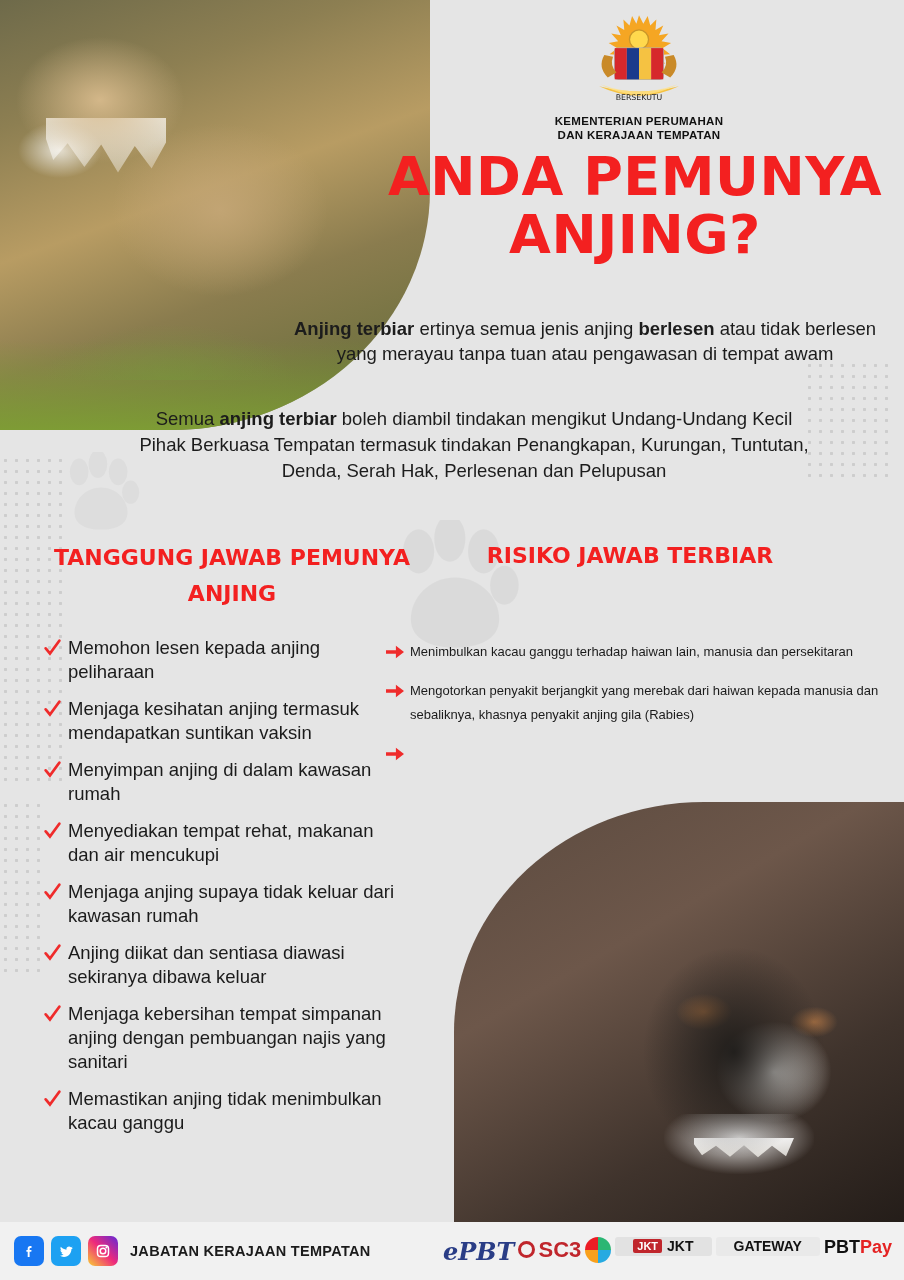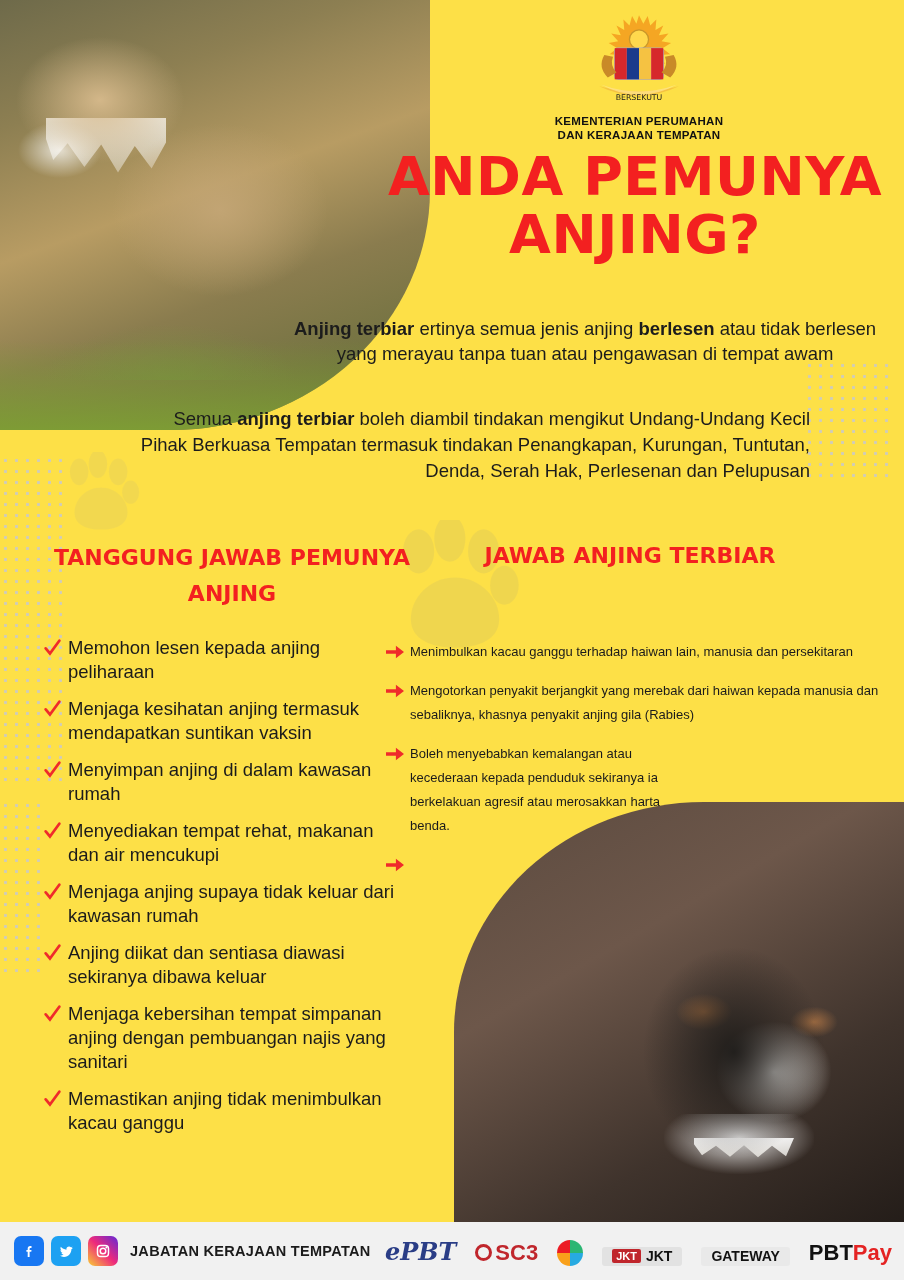--- a/index.html
+++ b/index.html
@@ -5,21 +5,21 @@
   * { box-sizing: border-box; margin: 0; padding: 0; }
   html, body {
     width: 904px; height: 1280px;
     font-family: "Liberation Sans", sans-serif;
     background: #ffffff;
     overflow: hidden;
   }
   .poster {
     position: relative;
     width: 904px; height: 1280px;
-    background: #fde047;
+    background: #e5e5e5;
     overflow: hidden;
   }
 
   
   .dots {
     position: absolute;
     background-image: radial-gradient(#c9c9c9 1.4px, transparent 1.5px);
     background-size: 11px 11px;
     opacity: .85;
     pointer-events: none;
@@ -127,21 +127,21 @@
   }
 
   
   .intro1 {
     position: absolute; left: 286px; top: 316px; width: 598px;
     text-align: center; font-size: 18.5px; line-height: 25px; color: #1c1c1c;
   }
   .intro1 b { font-weight: bold; }
   .intro2 {
     position: absolute; left: 138px; top: 406px; width: 672px;
-    text-align: right; font-size: 18.5px; line-height: 26px; color: #1c1c1c;
+    text-align: center; font-size: 18.5px; line-height: 26px; color: #1c1c1c;
   }
   .intro2 b { font-weight: bold; }
 
   
   .col-title {
     position: absolute;
     color: #f32020; font-weight: bold;
     font-family: "DejaVu Sans", sans-serif;
     font-size: 22px; line-height: 36px; text-align: center;
   }
@@ -175,35 +175,35 @@
   .sq { width: 30px; height: 30px; border-radius: 7px; display:flex; align-items:center; justify-content:center; color:#fff; font-weight:bold; font-size:17px; font-family:"DejaVu Sans",sans-serif;}
   .fb { background: #1877f2; }
   .tw { background: #1da1f2; }
   .ig { background: linear-gradient(45deg,#f9ce34,#ee2a7b,#6228d7); }
   .dept-name {
     margin-left: 12px; font-size: 14.5px; font-weight: bold; color: #1b1b1b;
     letter-spacing: .3px;
   }
   .footer-logos {
     margin-left: auto; margin-right: 12px;
-    display: flex; align-items: flex-end; gap: 19px;
+    display: flex; align-items: flex-start; gap: 4px;
   }
   .logo-pill {
-    display:flex; align-items:center; height: 19px; padding: 0 10px;
+    display:flex; align-items:center; height: 19px; padding: 0 18px;
     font-size: 14px; font-weight: bold; border-radius: 3px;
   }
   .epbt { color: #2a3d86; font-size: 24px; font-style: italic; font-weight: bold; font-family:"DejaVu Serif",serif;}
   .sc3 { color: #c0262c; font-size: 22px; font-weight: bold; display:flex; align-items:center; gap:3px;}
   .sc3 .ring { width:17px;height:17px;border-radius:50%;border:3px solid #c0262c; display:inline-block;}
   .globe { width: 26px; height: 26px; border-radius: 50%;
     background: conic-gradient(#2bb673 0 25%, #27aae1 0 50%, #f9a01b 0 75%, #ec1c24 0 100%); }
   .jkt { background:#e2e2e2; color:#111; }
   .jkt .badge { background:#c0262c; color:#fff; padding:1px 4px; border-radius:2px; margin-right:5px; font-size:11px;}
   .gateway { background:#e9e9e9; color:#111; }
-  .pbtpay { color:#111; font-size: 22px; font-weight: bold; }
+  .pbtpay { color:#111; font-size: 18px; font-weight: bold; }
   .pbtpay .pay { color:#e42323; }
 </style>
 </head>
 <body>
 
 <div class="poster">
 
   <div class="dots dots-left"></div>
   <div class="dots dots-right"></div>
   <div class="dots dots-mid-left"></div>
@@ -325,45 +325,37 @@
     <div class="item">
       <span class="mark">
         <svg class="check" viewBox="0 0 20 20">
             <path d="M2 11 L7 17 L18 2" stroke="#ef2b2b" stroke-width="3.2" fill="none" stroke-linecap="round"></path>
           </svg>
       </span>
       <span class="txt">Memastikan anjing tidak menimbulkan kacau ganggu</span>
     </div>
   </div>
 
-  <div class="col-title right">JAWAB ANJING TERBIAR</div>
+  <div class="col-title right">RISIKO JAWAB TERBIAR</div>
   <div class="list right">
     <div class="item">
       <span class="mark">
         <svg class="arrow" viewBox="0 0 20 16">
             <path d="M0 6 H11 V1 L20 8 L11 15 V10 H0 Z" fill="#ef2b2b"></path>
           </svg>
       </span>
       <span class="txt">Menimbulkan kacau ganggu terhadap haiwan lain, manusia dan persekitaran</span>
     </div>
     <div class="item">
       <span class="mark">
         <svg class="arrow" viewBox="0 0 20 16">
             <path d="M0 6 H11 V1 L20 8 L11 15 V10 H0 Z" fill="#ef2b2b"></path>
           </svg>
       </span>
       <span class="txt">Mengotorkan penyakit berjangkit yang merebak dari haiwan kepada manusia dan sebaliknya, khasnya penyakit anjing gila (Rabies)</span>
-    </div>
-    <div class="item">
-      <span class="mark">
-        <svg class="arrow" viewBox="0 0 20 16">
-            <path d="M0 6 H11 V1 L20 8 L11 15 V10 H0 Z" fill="#ef2b2b"></path>
-          </svg>
-      </span>
-      <span class="txt" style="max-width:260px">Boleh menyebabkan kemalangan atau kecederaan kepada penduduk sekiranya ia berkelakuan agresif atau merosakkan harta benda.</span>
     </div>
     <div class="item">
       <span class="mark">
         <svg class="arrow" viewBox="0 0 20 16">
             <path d="M0 6 H11 V1 L20 8 L11 15 V10 H0 Z" fill="#ef2b2b"></path>
           </svg>
       </span>
     </div>
   </div>
 

